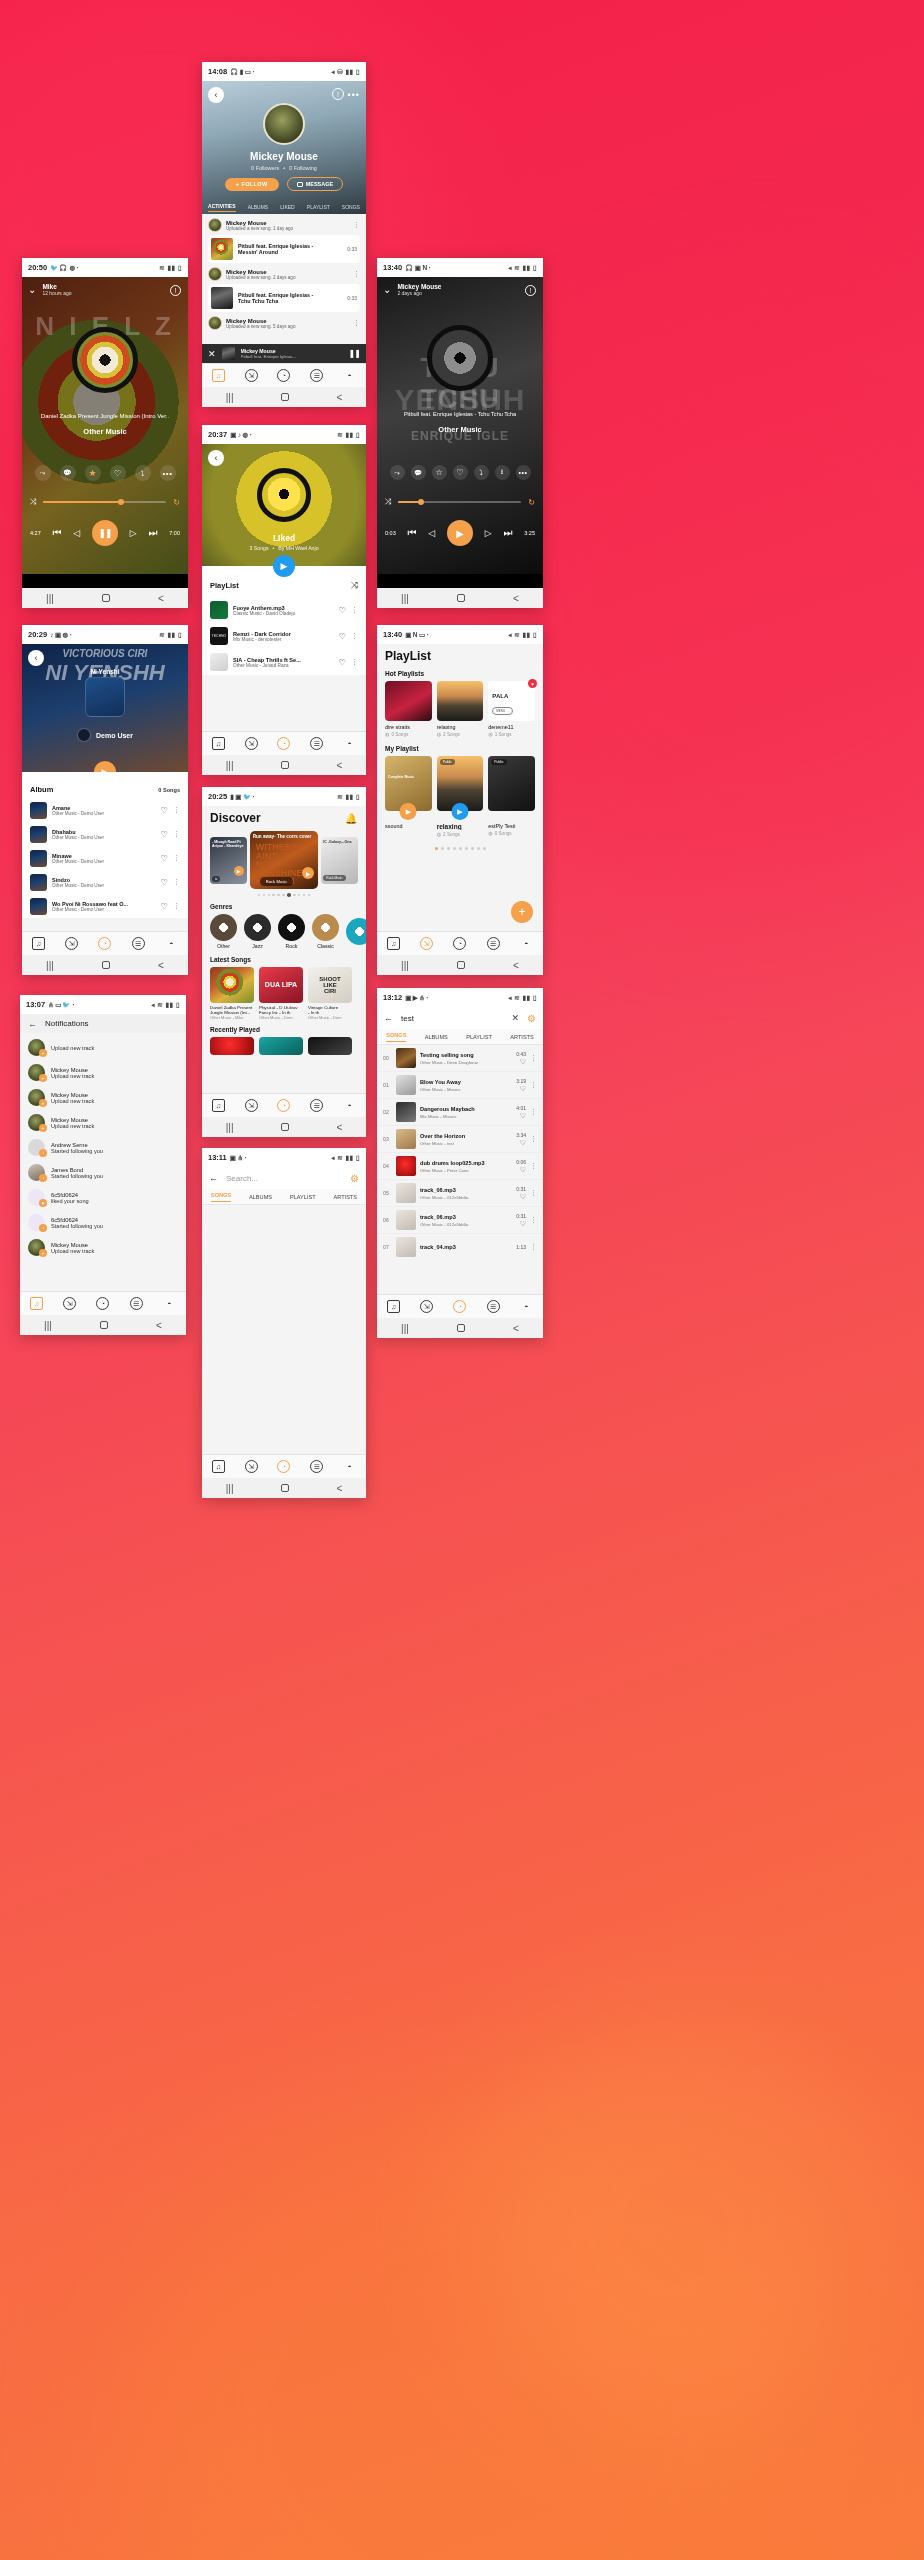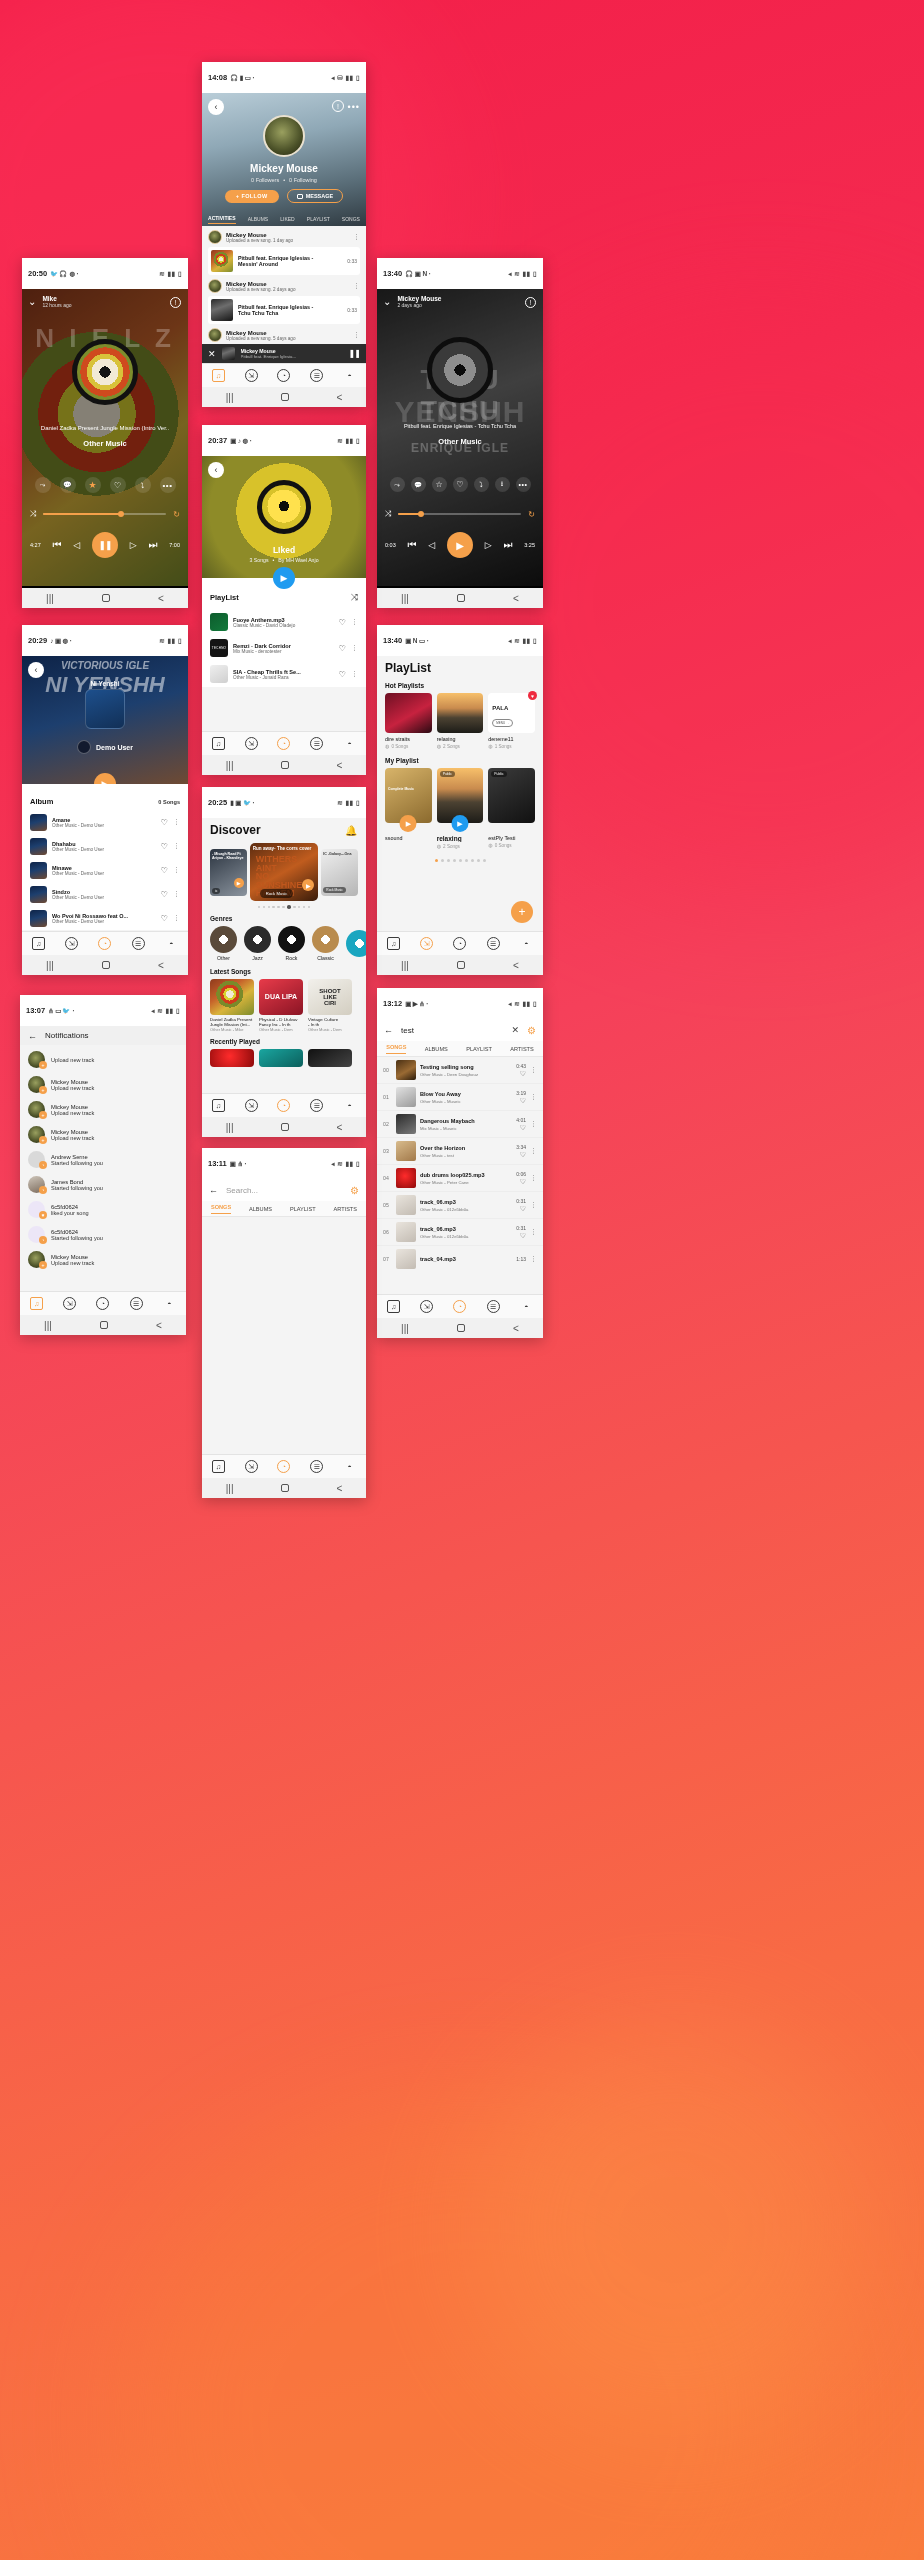--- a/index.html
+++ b/index.html
@@ -9,21 +9,21 @@
     background: linear-gradient(160deg,#f31e49 0%,#f42a4f 22%,#f5405a 42%,#f6554f 60%,#f86a44 78%,#f97b3c 100%);
     position:relative; overflow:hidden;
   }
   .bgblob{position:absolute;border-radius:50%;filter:blur(60px);opacity:.35;pointer-events:none;}
   .b1{width:560px;height:520px;left:-120px;top:-60px;background:#ff3a5e;}
   .b2{width:640px;height:600px;right:-160px;top:300px;background:#f8284c;}
   .b3{width:700px;height:640px;left:120px;bottom:-180px;background:#fb8139;}
   .b4{width:420px;height:420px;right:40px;bottom:120px;background:#ff9a4d;opacity:.30;}
 
   .phone{position:absolute;background:#f4f4f4;overflow:hidden;box-shadow:0 3px 14px rgba(0,0,0,.25);}
-  .sb{height:31px;background:#fff;display:flex;align-items:center;padding:0 6px;font-size:7.5px;color:#1b1b1b;font-weight:600;}
+  .sb{height:19px;background:#fff;display:flex;align-items:center;padding:0 6px;font-size:7.5px;color:#1b1b1b;font-weight:600;}
   .sb .t{margin-right:3px;}
   .sb .ic{font-size:6.5px;margin-right:1.5px;opacity:.85;}
   .sb .sp{flex:1;}
   .sb .r{font-size:6.5px;letter-spacing:.5px;opacity:.8;}
 
   .navbar{position:absolute;left:0;right:0;bottom:0;height:20px;background:#f1f1f1;display:flex;align-items:center;justify-content:space-around;color:#555;font-size:10px;}
   .navbar .sq{width:8px;height:8px;border:1.2px solid #555;border-radius:2px;}
 
   .tabbar{position:absolute;left:0;right:0;bottom:20px;height:24px;background:#fafafa;border-top:1px solid #e3e3e3;display:flex;align-items:center;justify-content:space-around;}
   .tabbar .ti{width:13px;height:13px;border:1.3px solid #3b3b3b;border-radius:50%;display:flex;align-items:center;justify-content:center;font-size:7px;color:#3b3b3b;}
@@ -403,21 +403,21 @@
     <span class="t">20:29</span>
     <span class="ic">♪</span>
     <span class="ic">▣</span>
     <span class="ic">◍</span>
     <span class="ic">·</span>
     <span class="sp"></span>
     <span class="r">≋ ▮▮ ▯</span>
   </div>
 
   <div class="art art-astro" style="position:relative;height:128px;overflow:hidden;">
-    <div style="position:absolute;left:0;right:0;top:4px;text-align:center;color:rgba(255,255,255,.55);font-size:10px;font-weight:800;font-style:italic;">VICTORIOUS IGLE</div>
+    <div style="position:absolute;left:0;right:0;top:4px;text-align:center;color:rgba(255,255,255,.55);font-size:10px;font-weight:800;font-style:italic;">VICTORIOUS CIRI</div>
     <div style="position:absolute;left:0;right:0;top:16px;text-align:center;color:rgba(255,255,255,.5);font-size:22px;font-weight:800;font-style:italic;">NI YENSHH</div>
     <div style="position:absolute;left:6px;top:6px;width:16px;height:16px;border-radius:50%;background:#fff;display:flex;align-items:center;justify-content:center;font-size:9px;color:#333;">‹</div>
     <div style="position:absolute;left:0;right:0;top:24px;text-align:center;color:#fff;font-size:6.5px;font-weight:600;">Ni Yenshi</div>
     <div style="position:absolute;left:50%;top:33px;transform:translateX(-50%);width:40px;height:40px;border-radius:6px;background:linear-gradient(160deg,#1d4f8c,#123057);border:1px solid rgba(255,255,255,.2);"></div>
     <div class="row" style="position:absolute;left:0;right:0;top:84px;justify-content:center;gap:5px;align-items:center;">
       <div style="width:14px;height:14px;border-radius:50%;background:#121a2e;border:1px solid rgba(255,255,255,.3);"></div>
       <span style="color:#fff;font-size:7px;font-weight:700;">Demo User</span>
     </div>
     <div style="position:absolute;left:50%;bottom:-11px;transform:translateX(-50%);width:22px;height:22px;border-radius:50%;background:#f5a04a;display:flex;align-items:center;justify-content:center;color:#fff;font-size:9px;">▶</div>
   </div>

